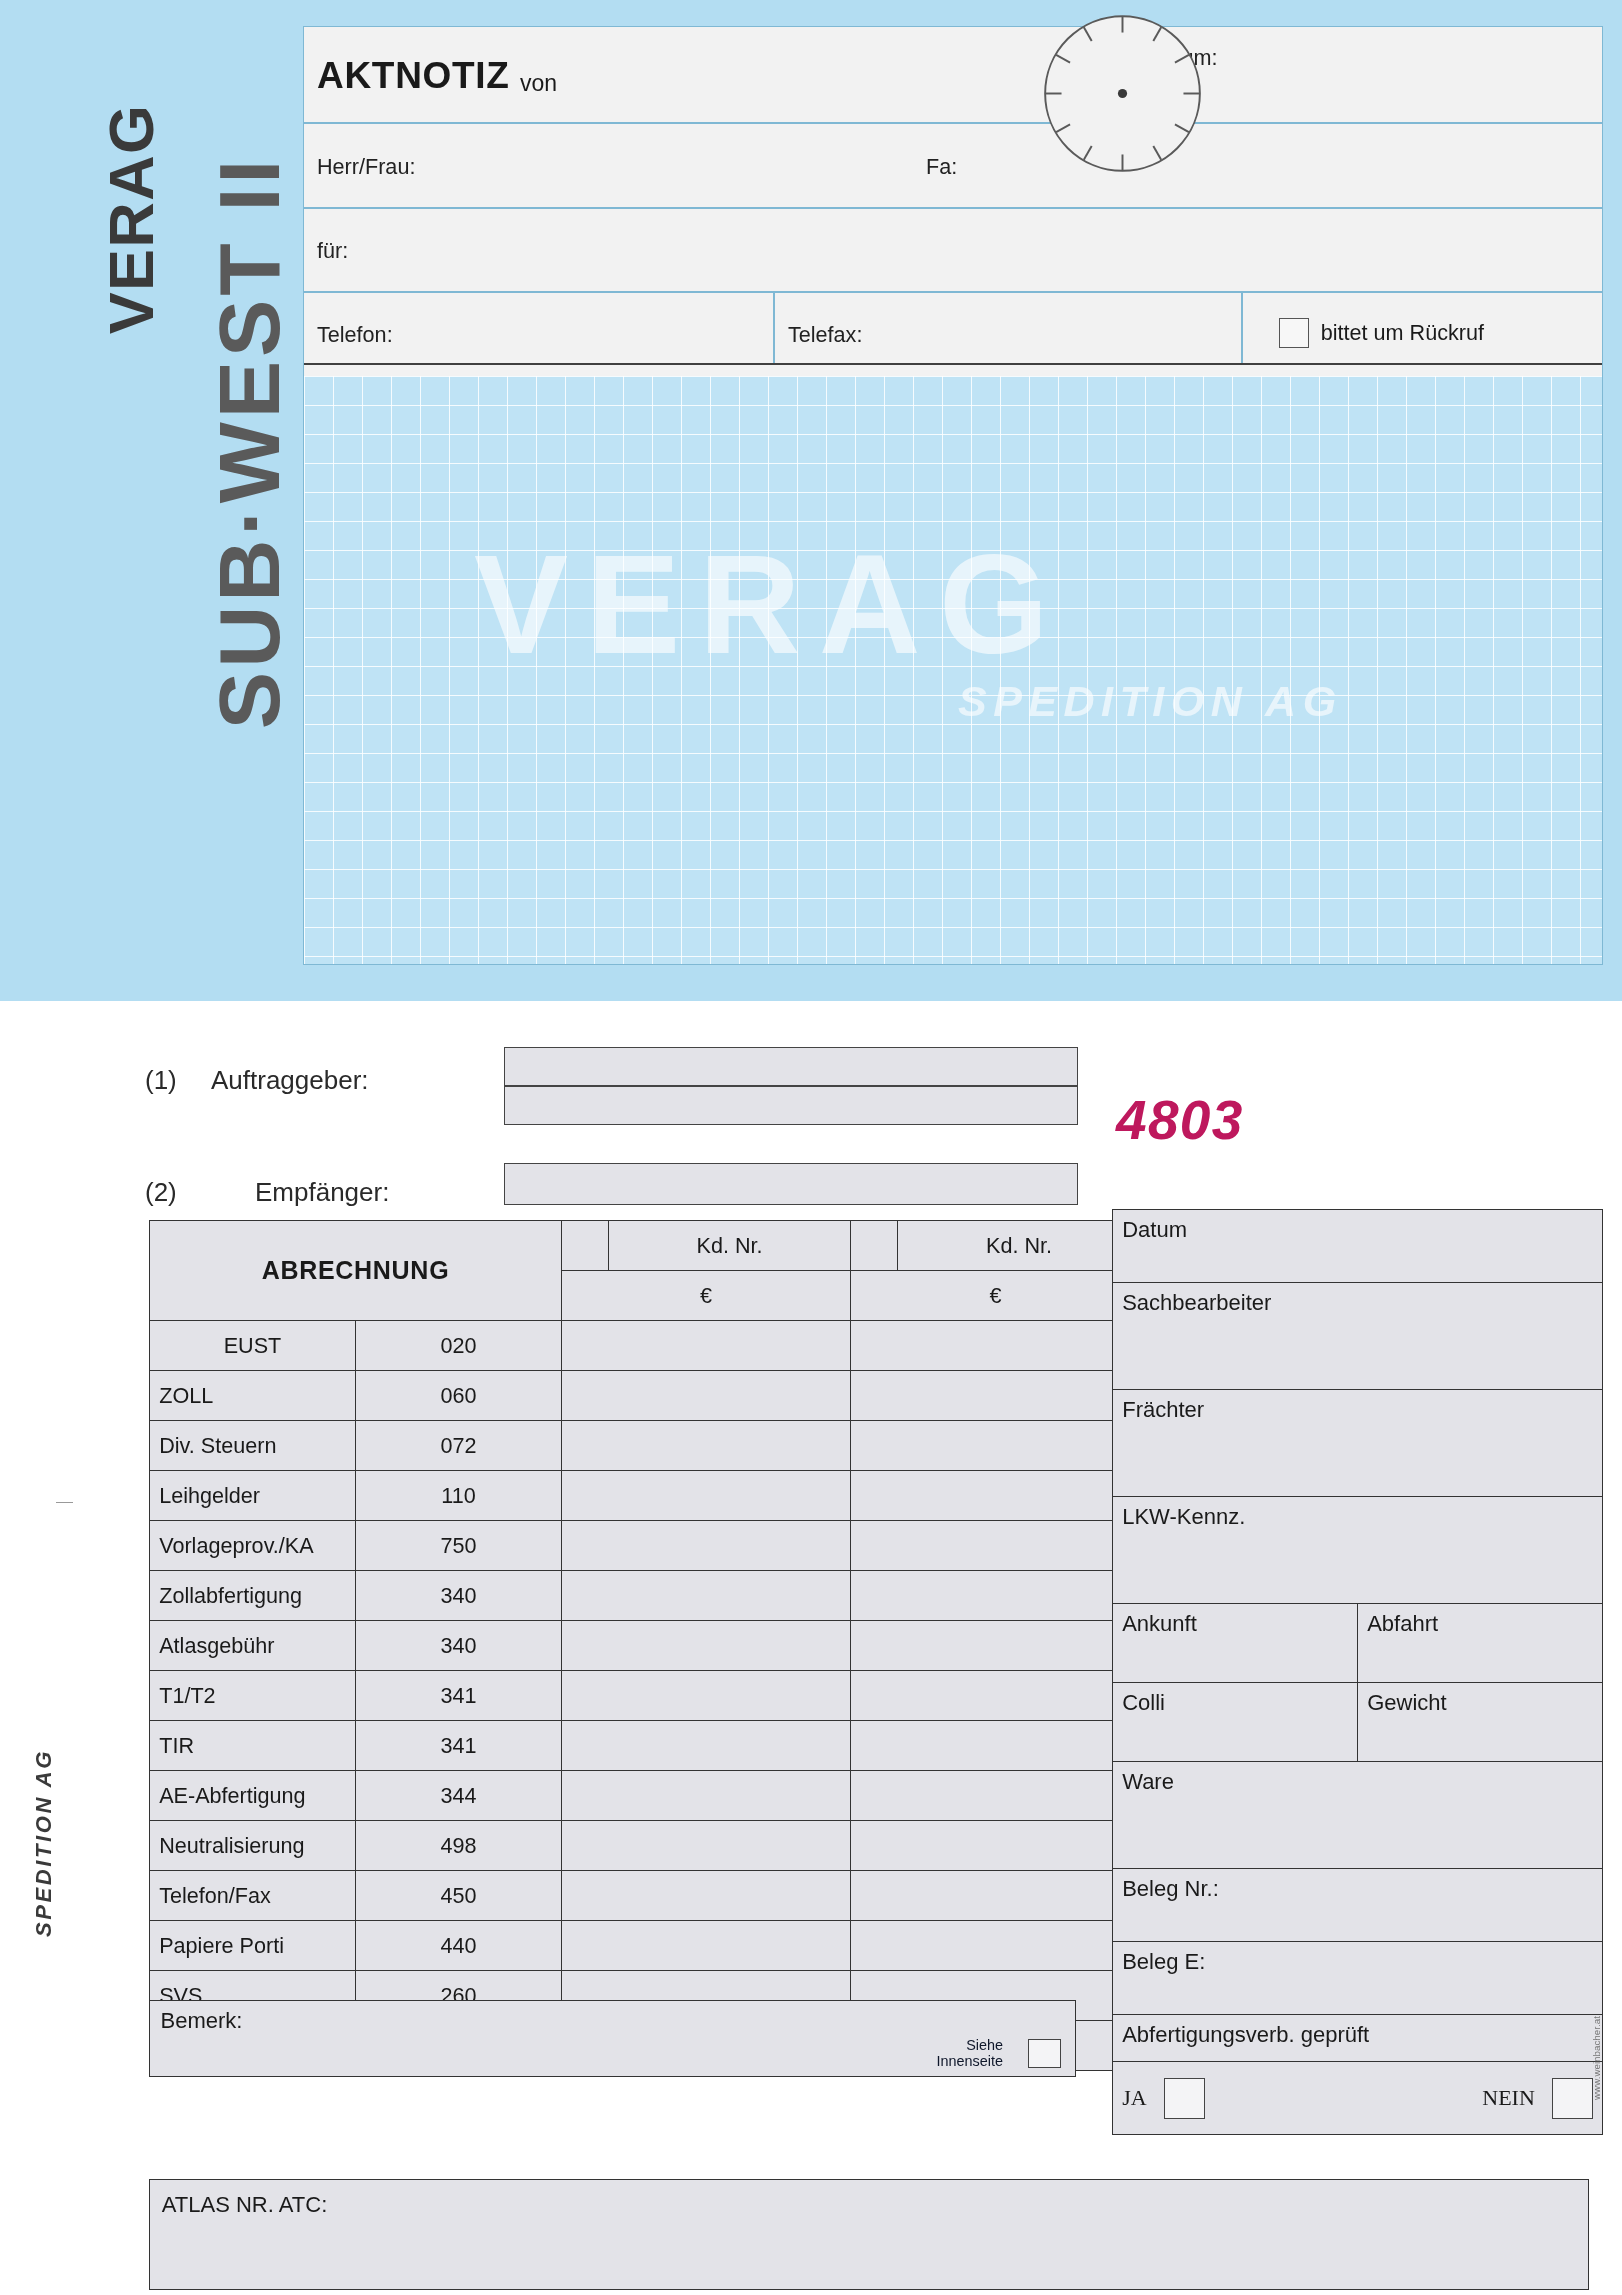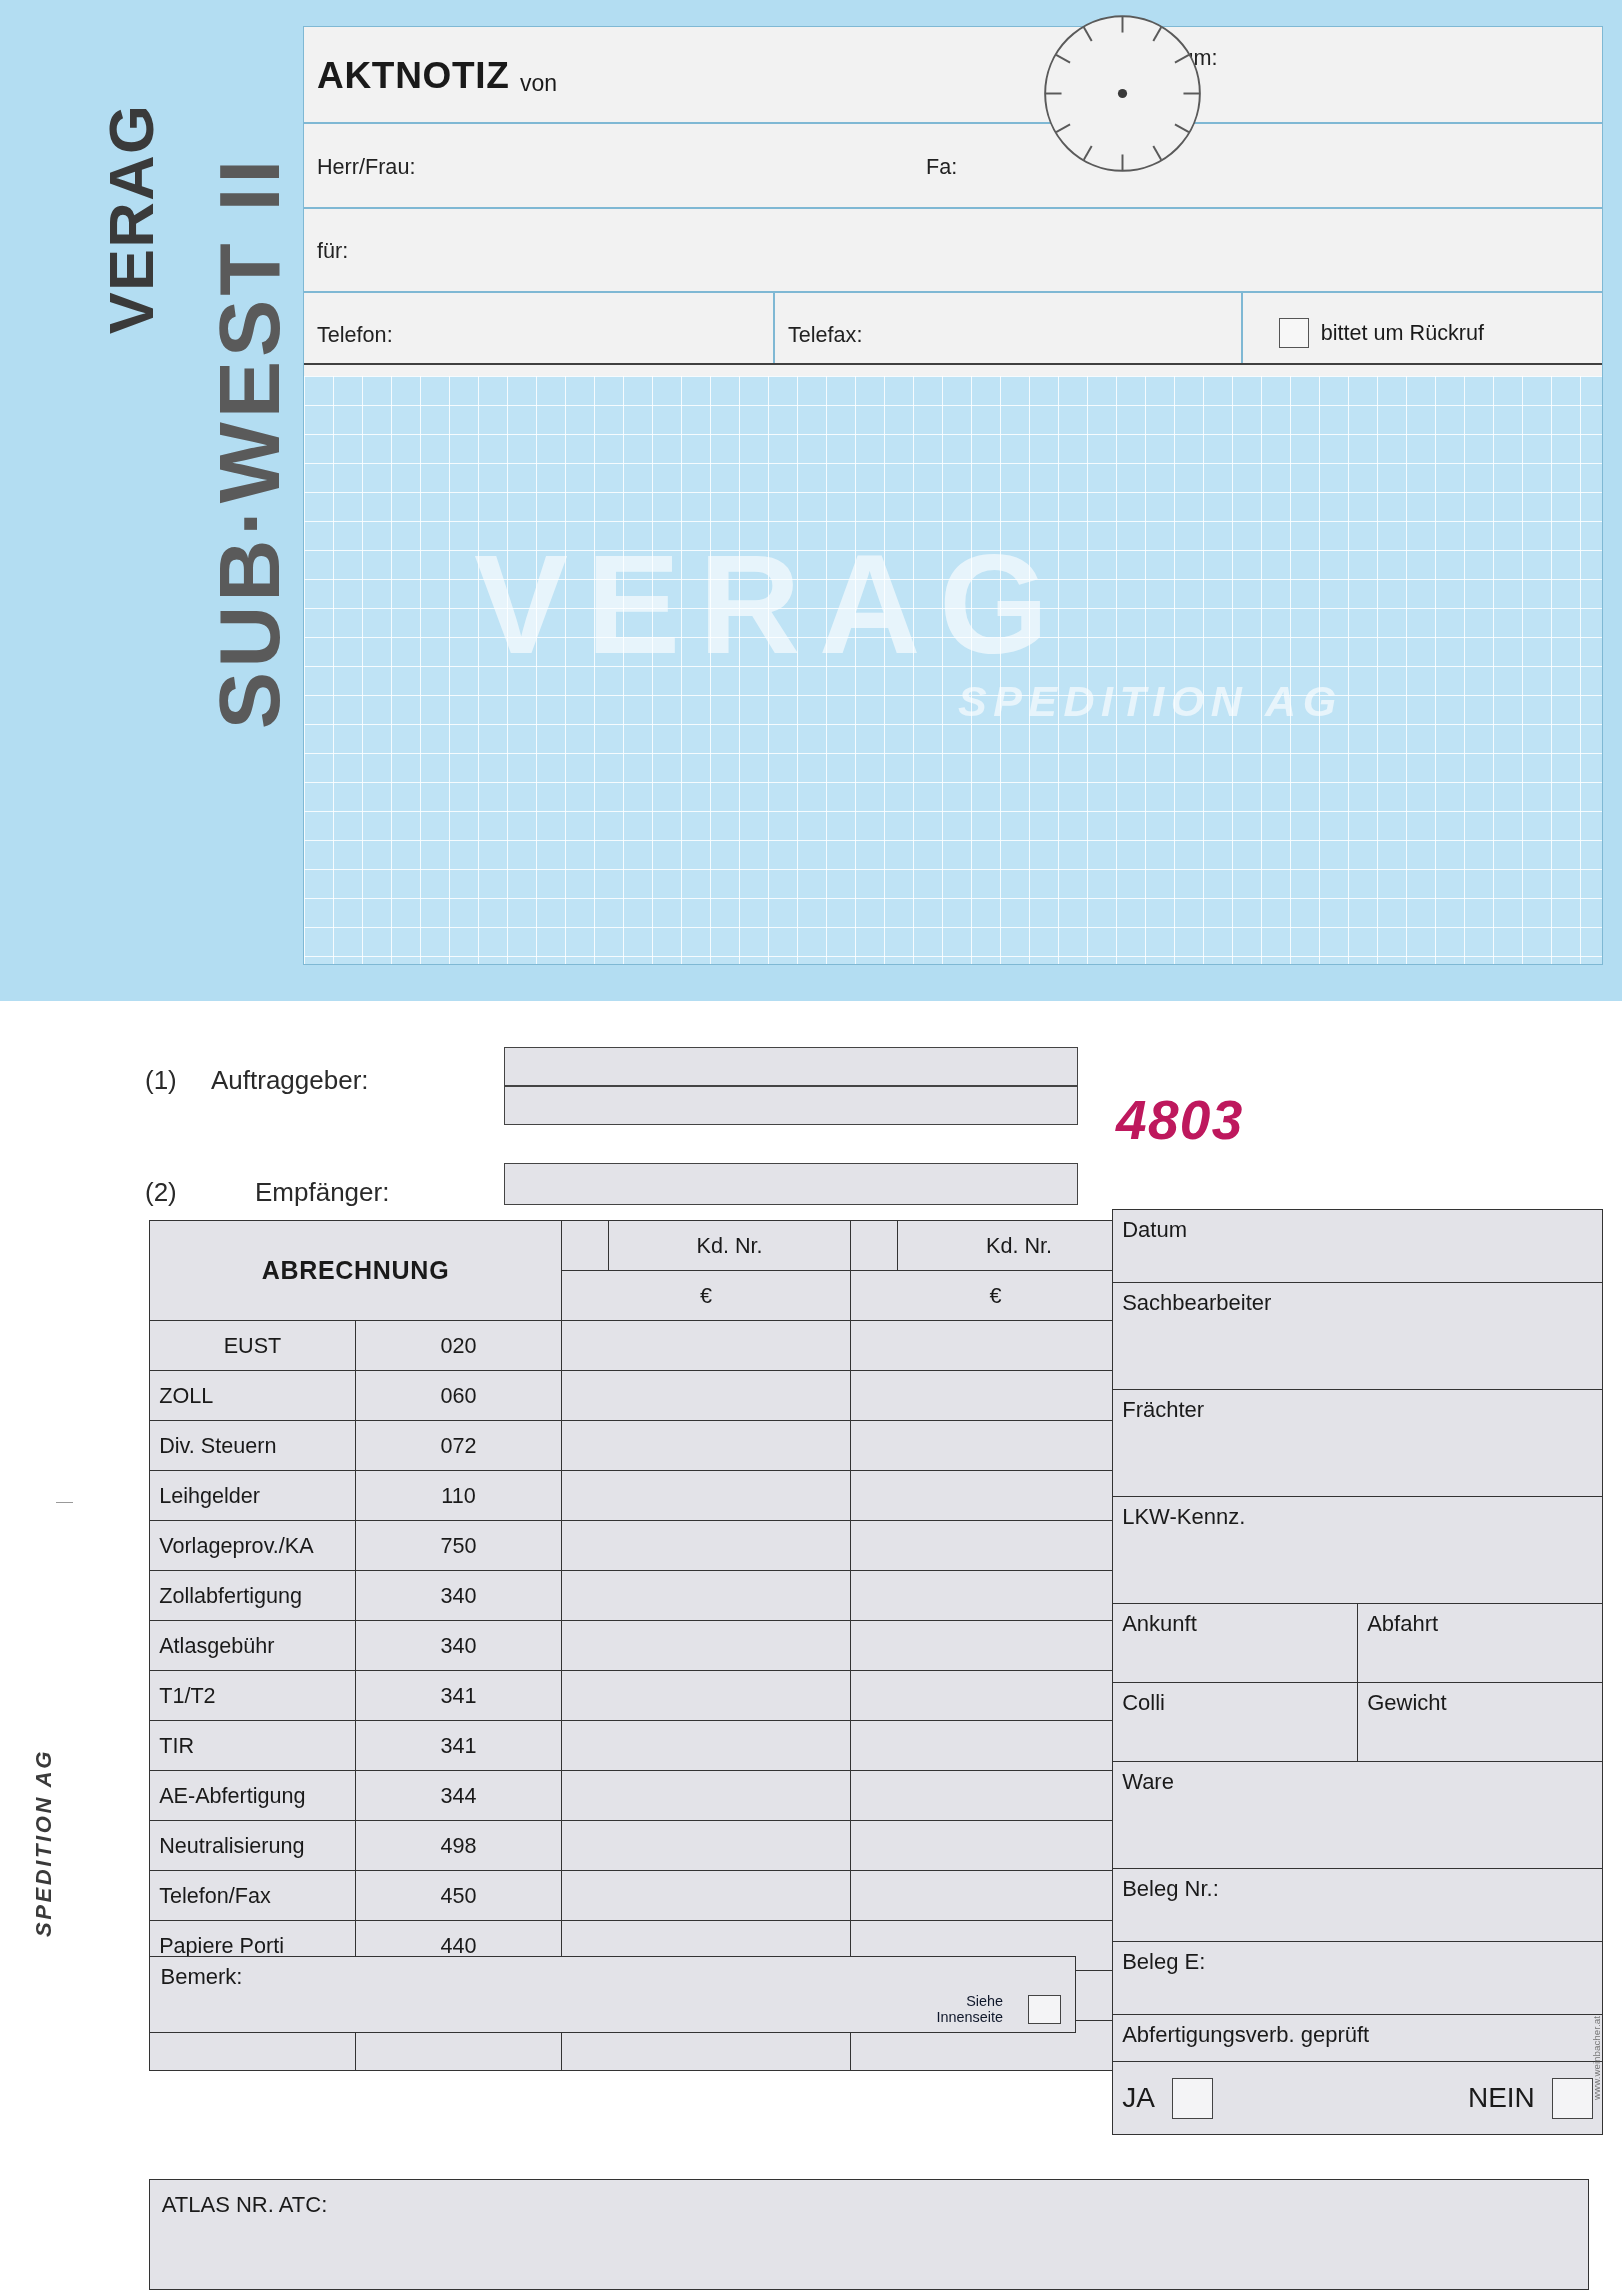--- a/index.html
+++ b/index.html
@@ -245,21 +245,21 @@
     letter-spacing: 0.7px;
   }
   .kd-cell { text-align: center; font-size: 21.6px; }
   .eur-cell { text-align: center; font-size: 21px; }
   .code-cell { text-align: center; }
   .blank-cell { }
 
   .bemerk-box {
     position: absolute;
     left: 149px;
-    top: 1956px;
+    top: 2000px;
     width: 927px;
     height: 77px;
     border: 1.3px solid #333;
     background: #e3e3e8;
     box-sizing: border-box;
   }
   .bemerk-lbl {
     position: absolute;
     left: 10.5px;
     top: 6.5px;
@@ -334,21 +334,21 @@
   }
   .rc-split > div:first-child { border-right: 1.3px solid #333; }
   .jn-row {
     display: flex;
     align-items: center;
     height: 72px;
     padding: 0 9.2px;
     box-sizing: border-box;
     gap: 0;
   }
-  .jn-lbl { font-size: 28px; }
+  .jn-lbl { font-size: 22px; font-family: Liberation Serif, serif; }
   .jn-box {
     width: 41px;
     height: 41px;
     border: 1.3px solid #444;
     background: #f4f4f6;
     box-sizing: border-box;
     margin-left: 17px;
   }
   .jn-spacer { flex: 1; }
 

